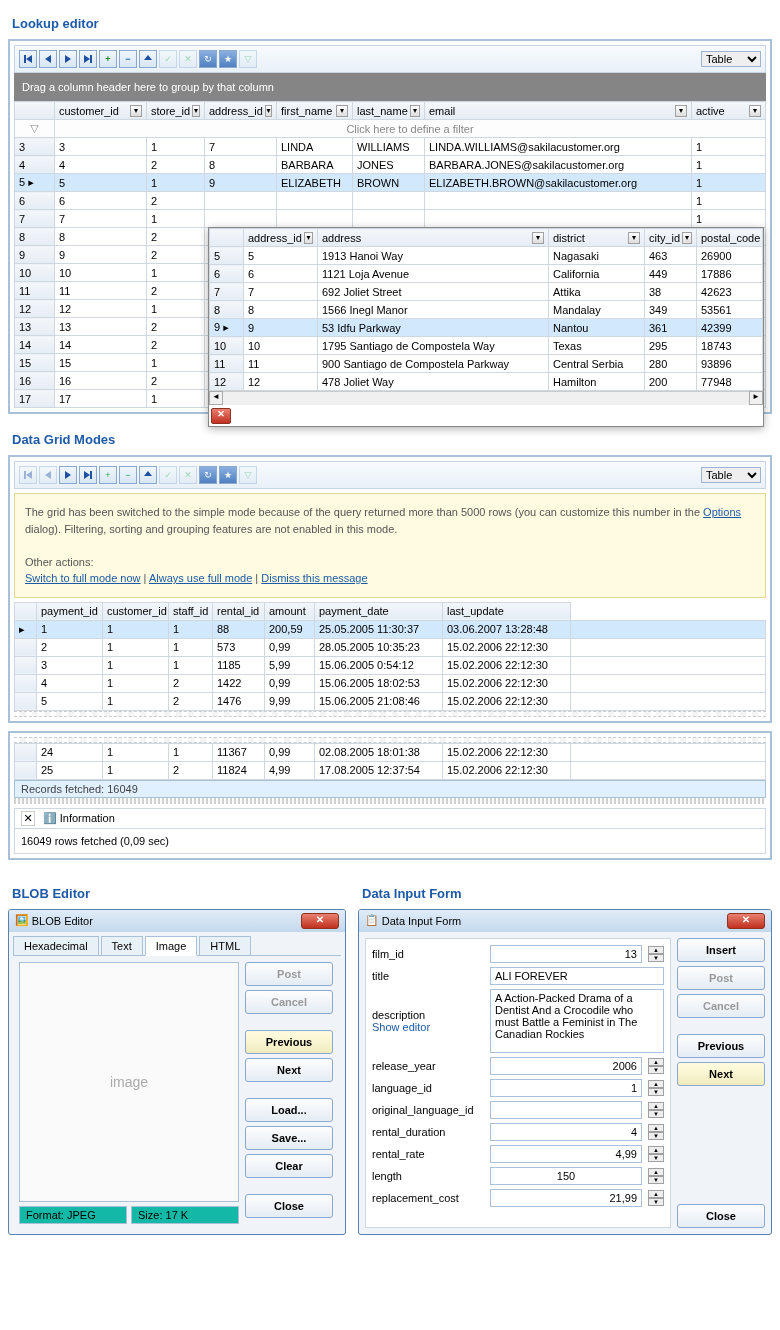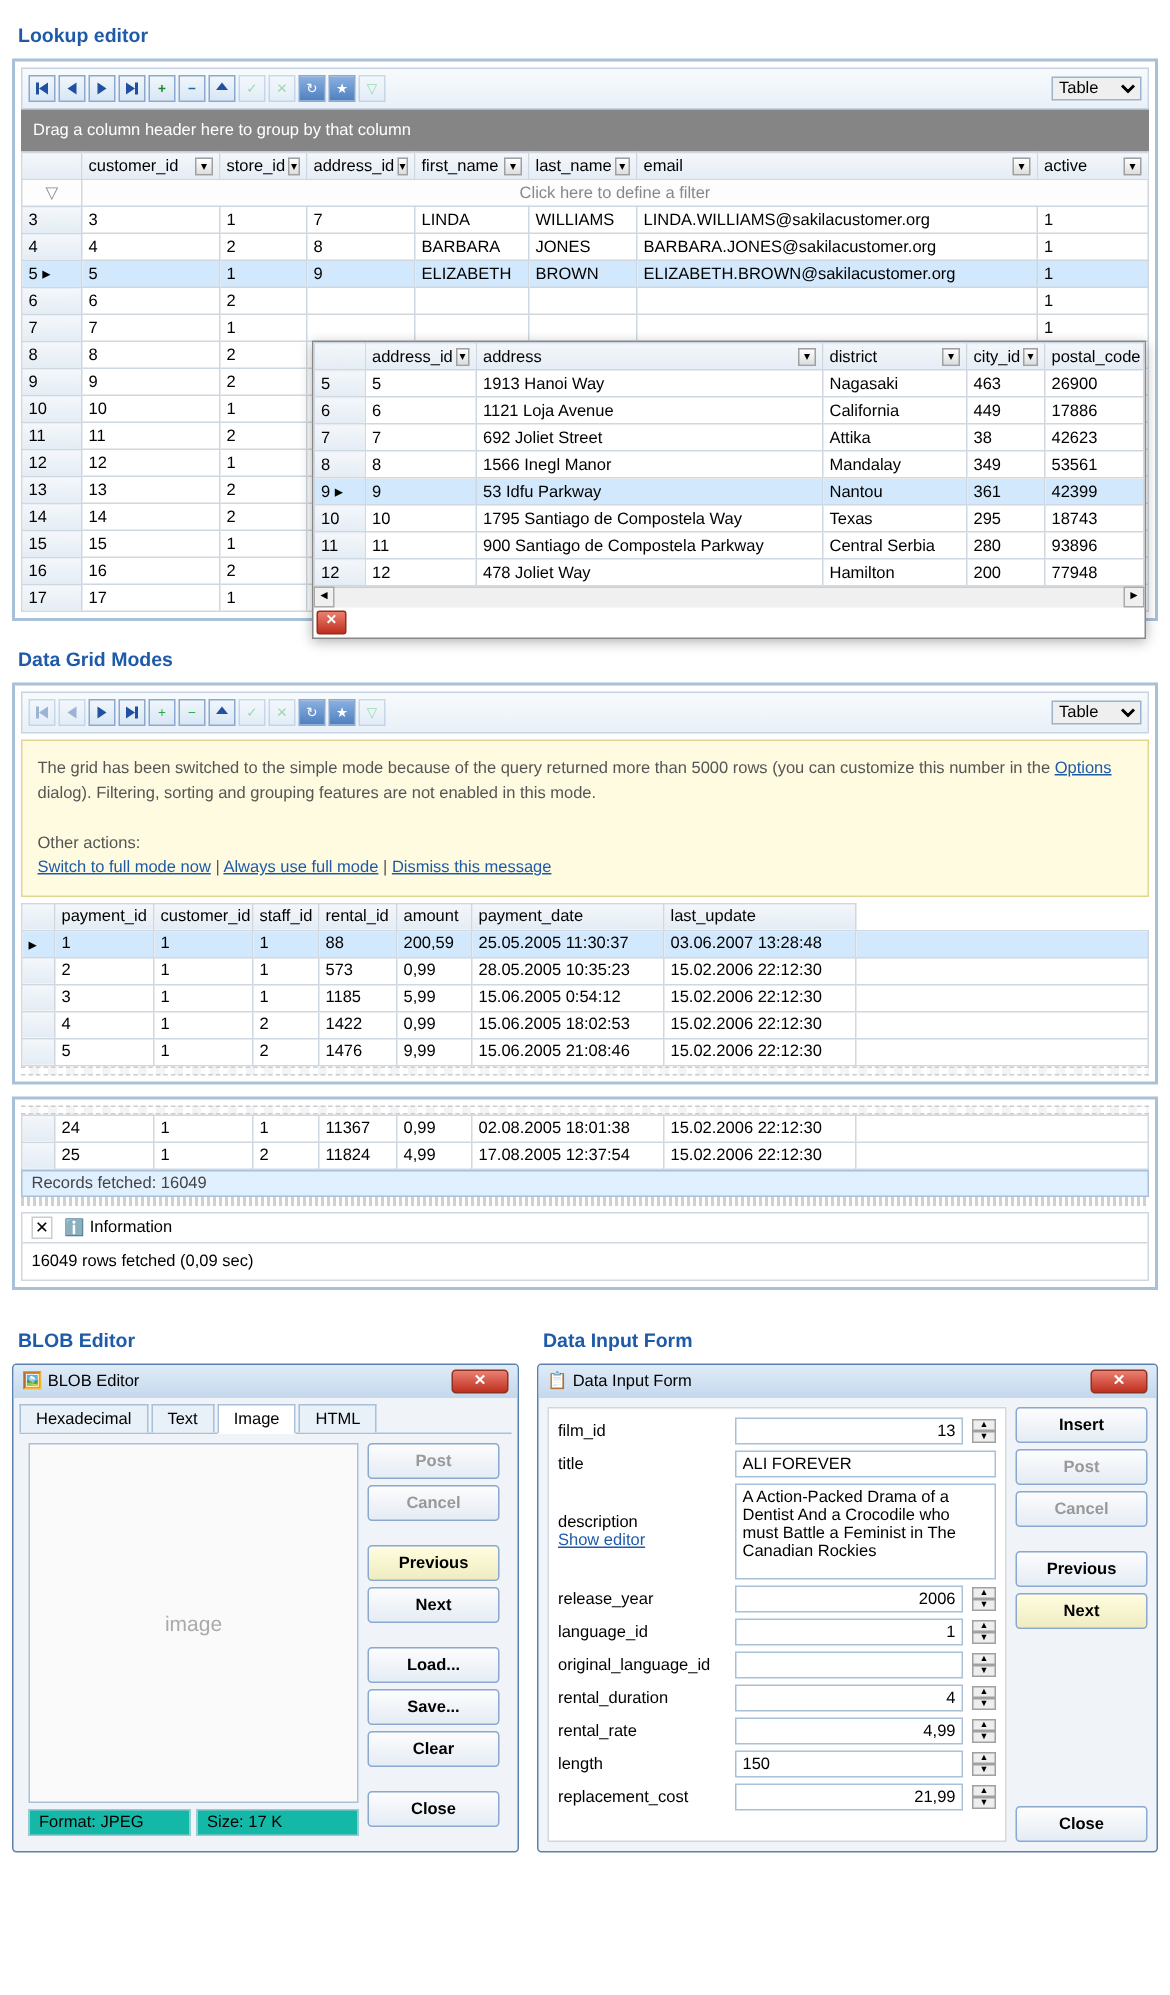--- a/index.html
+++ b/index.html
@@ -46,21 +46,21 @@
 .form-field input, .form-field textarea { flex:1; border:1px solid #a8c0d8; padding:2px 4px; font-size:11px; }
 .form-field textarea { height:64px; resize:none; }
 .spinner { width:16px; display:flex; flex-direction:column; }
 .spinner span { border:1px solid #a0a0a0; font-size:6px; text-align:center; line-height:6px; background:#eee; cursor:pointer; }
 .status-info { display:flex; gap:4px; margin-top:4px; }
 .status-info div { flex:1; border:1px solid #a8c0d8; background:#14b8a6; padding:2px 6px; }
 .embedded-grid { position:absolute; background:#fff; border:1px solid #888; box-shadow:0 2px 8px rgba(0,0,0,0.3); z-index:10; }
 .nav-icon { fill:#2050a0; }
 .torn { height:6px; background: repeating-linear-gradient(90deg,#fff 0 6px,#f4f4f4 6px 12px); border-top:1px dashed #ccc; border-bottom:1px dashed #ccc; }
 .form-left { flex:1; overflow-y:auto; height:290px; border:1px solid #cfd8e0; background:#fff; padding:6px; }
-.small-link { color:#1e5aa8; text-decoration:underline; cursor:pointer; font-size:11px; }
+.small-link { color:#1e5aa8; cursor:pointer; font-size:11px; }
 </style>
 </head>
 <body>
 
 <div class="section-title">Lookup editor</div>
 <div class="panel" style="position:relative;">
   <div class="toolbar">
     <div class="tbtn">
         <svg viewBox="0 0 10 10">
           <path class="nav-icon" d="M1 1h2v8H1zM9 1L3 5l6 4z"></path>
@@ -714,21 +714,21 @@
             <div class="form-field">
               <label>rental_rate</label>
               <input class="num" style="text-align: right;" value="4,99">
               <div class="spinner">
                 <span>▲</span>
                 <span>▼</span>
               </div>
             </div>
             <div class="form-field">
               <label>length</label>
-              <input class="num" style="text-align: left;" value="150">
+              <input class="num" style="text-align: center;" value="150">
               <div class="spinner">
                 <span>▲</span>
                 <span>▼</span>
               </div>
             </div>
             <div class="form-field">
               <label>replacement_cost</label>
               <input class="num" style="text-align: right;" value="21,99">
               <div class="spinner">
                 <span>▲</span>

